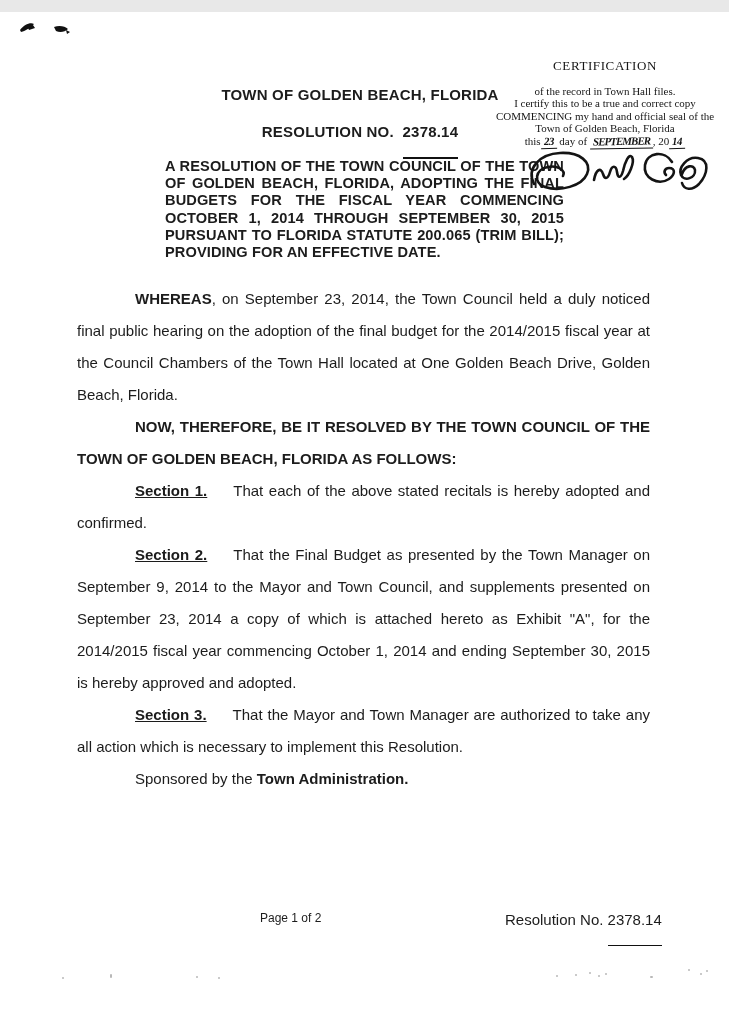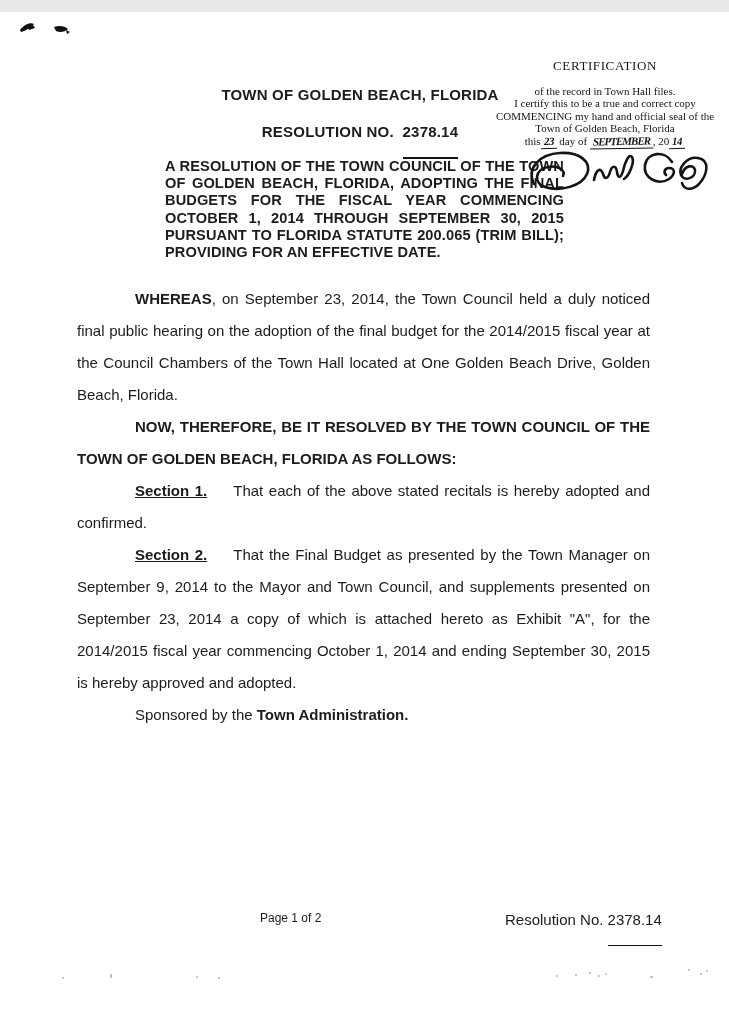--- a/index.html
+++ b/index.html
@@ -97,20 +97,21 @@
       <path d="M152 24 C145 12 127 14 125 27 C123 40 138 48 149 41 C155 37 156 30 149 30 C145 30 143 34 146 37"></path>
       <path d="M162 36 C165 27 174 26 175 32 C176 40 164 44 161 37 C158 30 167 18 178 20 C190 22 188 36 179 46 C172 53 164 52 162 45"></path>
     </g>
   </svg>
 
   <div class="body-text">
     <p><span class="lead-bold">WHEREAS</span><span>, on September 23, 2014, the Town Council held a duly noticed final public hearing on the adoption of the final budget for the 2014/2015 fiscal year at the Council Chambers of the Town Hall located at One Golden Beach Drive, Golden Beach, Florida.</span></p>
     <p class="lead-bold">NOW, THEREFORE, BE IT RESOLVED BY THE TOWN COUNCIL OF THE TOWN OF GOLDEN BEACH, FLORIDA AS FOLLOWS:</p>
     <p><span class="sec-label">Section 1.</span><span class="sec-gap"></span><span>That each of the above stated recitals is hereby adopted and confirmed.</span></p>
     <p><span class="sec-label">Section 2.</span><span class="sec-gap"></span><span>That the Final Budget as presented by the Town Manager on September 9, 2014 to the Mayor and Town Council, and supplements presented on September 23, 2014 a copy of which is attached hereto as Exhibit "A", for the 2014/2015 fiscal year commencing October 1, 2014 and ending September 30, 2015 is hereby approved and adopted.</span></p>
+    <p><span class="sec-label">Section 3.</span><span class="sec-gap"></span><span>That the Mayor and Town Manager are authorized to take any all action which is necessary to implement this Resolution.</span></p>
     <p><span>Sponsored by the </span><span class="lead-bold">Town Administration.</span></p>
   </div>
 
   <div class="footer-page">Page 1 of 2</div>
   <div class="footer-res"><span>Resolution No. </span><span class="u-num">2378.14</span></div>
 
   <div>
     <div class="noise-dot" style="left:62px;  top:965px;"></div>
     <div class="noise-dot" style="left:110px; top:962px; height:4px;"></div>
     <div class="noise-dot" style="left:196px; top:964px;"></div>

